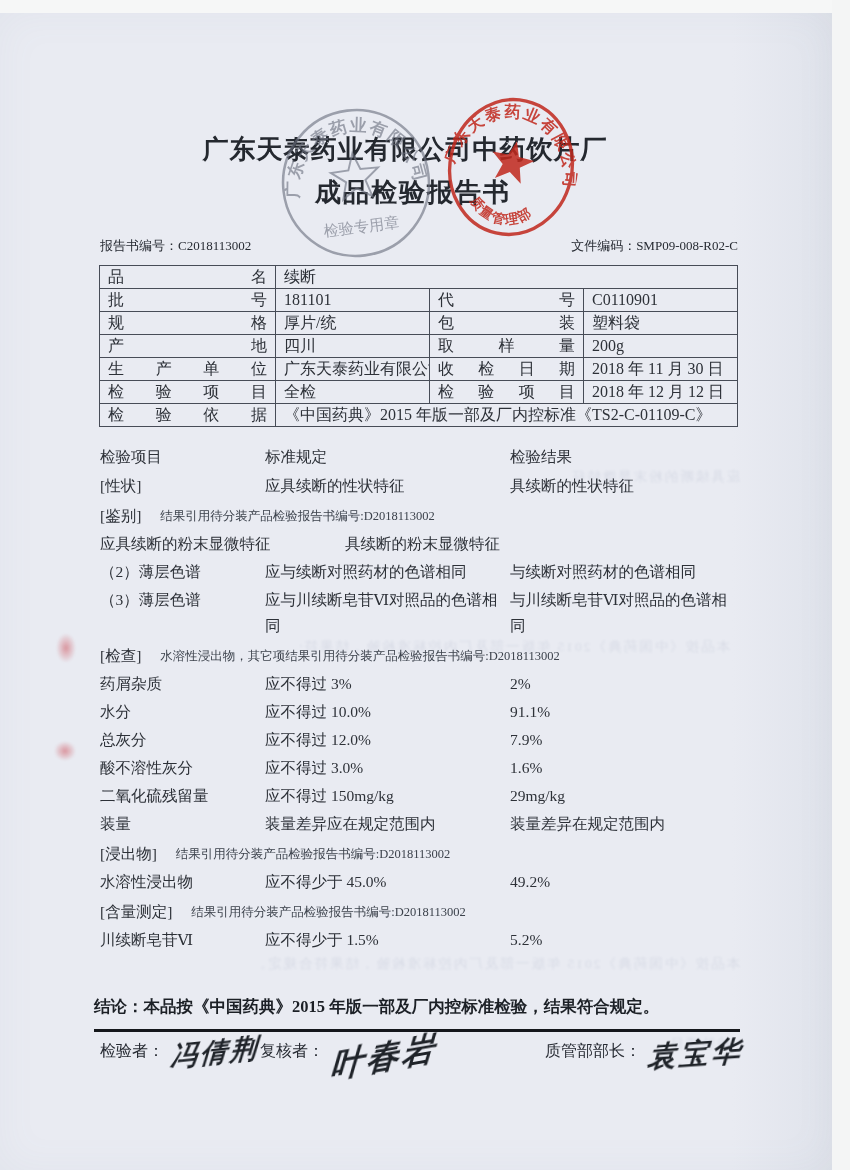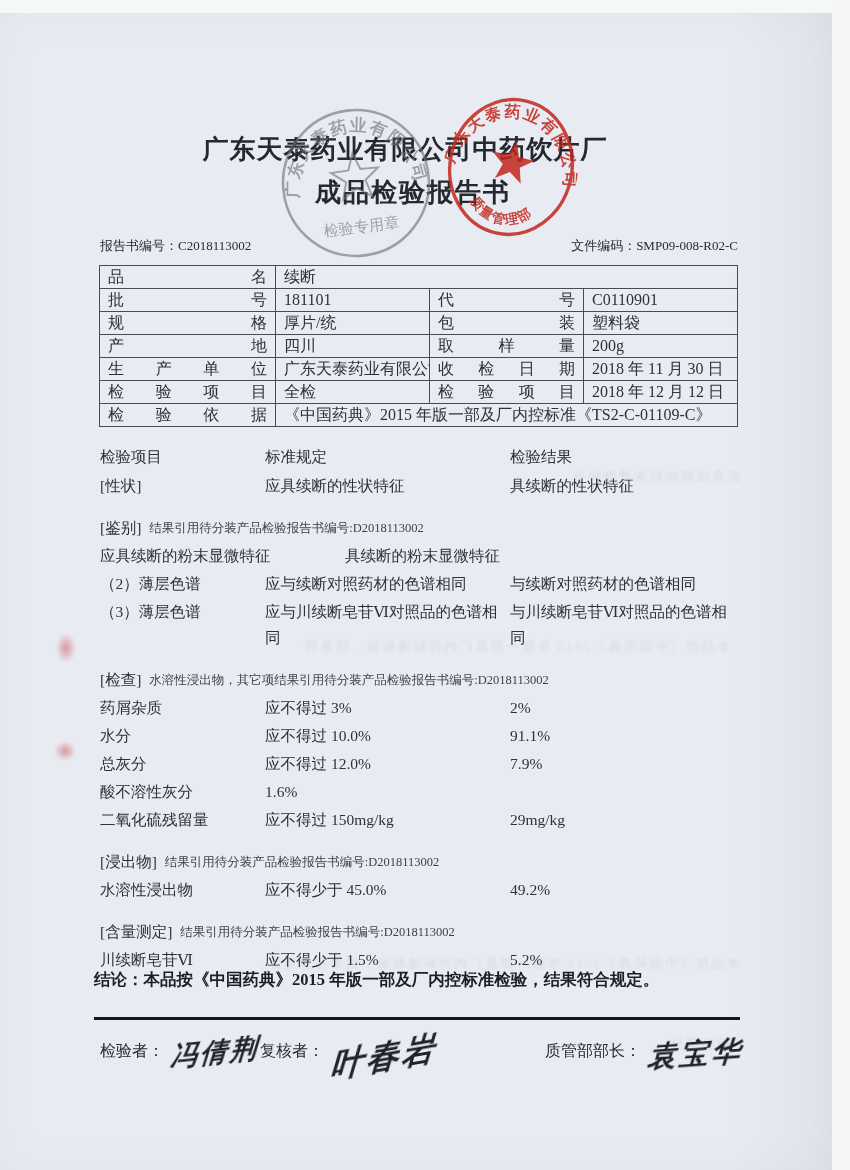--- a/index.html
+++ b/index.html
@@ -47,27 +47,27 @@
   td.rval{padding-left:10px;}
   
   .results{position:absolute;left:100px;top:431px;width:640px;font-size:15.5px;}
   .rrow{display:flex;align-items:flex-start;line-height:26px;margin-bottom:2px;}
   .c-item{flex:0 0 165px;}
   .c-std{flex:0 0 237px;padding-right:8px;}
   .c-res{flex:0 0 228px;}
   .c-note{font-size:12.5px;color:#3c424c;line-height:26px;letter-spacing:0;}
   .results span:empty{display:none;}
   .rrow.t-header{margin-bottom:3px;}
-  .rrow.t-section{margin-top:16px;}
+  .rrow.t-section{margin-top:4px;gap:11px;}
   .rrow.t-section .c-item{flex:0 0 auto;margin-right:8px;}
   
   .conclusion{
-    position:absolute;left:94px;top:956px;width:646px;
+    position:absolute;left:94px;top:983px;width:646px;
     font-size:16.5px;font-weight:bold;color:#1c2026;
-    border-bottom:3px solid #15171c;padding-bottom:26px;
+    border-bottom:3px solid #15171c;padding-bottom:11px;
   }
   
   .signs{position:absolute;left:100px;top:1028px;width:648px;display:flex;}
   .sign-item{display:flex;align-items:flex-start;font-size:16px;color:#272b33;}
   .sig-name{
     font-size:27px;font-weight:bold;color:#1f2329;
     transform:rotate(-6deg) skewX(-10deg);display:inline-block;
     font-style:italic;letter-spacing:3px;margin:-6px 0 0 6px;
     filter:blur(.3px);
   }
@@ -246,30 +246,37 @@
       <div class="rrow t-row">
         <span class="c-item">总灰分</span>
 
         <span class="c-std">应不得过 12.0%</span>
         <span class="c-res">7.9%</span>
       </div>
 
       <div class="rrow t-row">
         <span class="c-item">酸不溶性灰分</span>
 
+        <span class="c-std">应不得过 3.0%</span>
         <span class="c-res">1.6%</span>
       </div>
 
       <div class="rrow t-row">
         <span class="c-item">二氧化硫残留量</span>
 
         <span class="c-std">应不得过 150mg/kg</span>
         <span class="c-res">29mg/kg</span>
       </div>
 
+      <div class="rrow t-row">
+        <span class="c-item">装量</span>
+
+        <span class="c-std">装量差异应在规定范围内</span>
+        <span class="c-res">装量差异在规定范围内</span>
+      </div>
 
       <div class="rrow t-section">
         <span class="c-item">[浸出物]</span>
         <span class="c-note">结果引用待分装产品检验报告书编号:D2018113002</span>
 
       </div>
 
       <div class="rrow t-row">
         <span class="c-item">水溶性浸出物</span>
 

